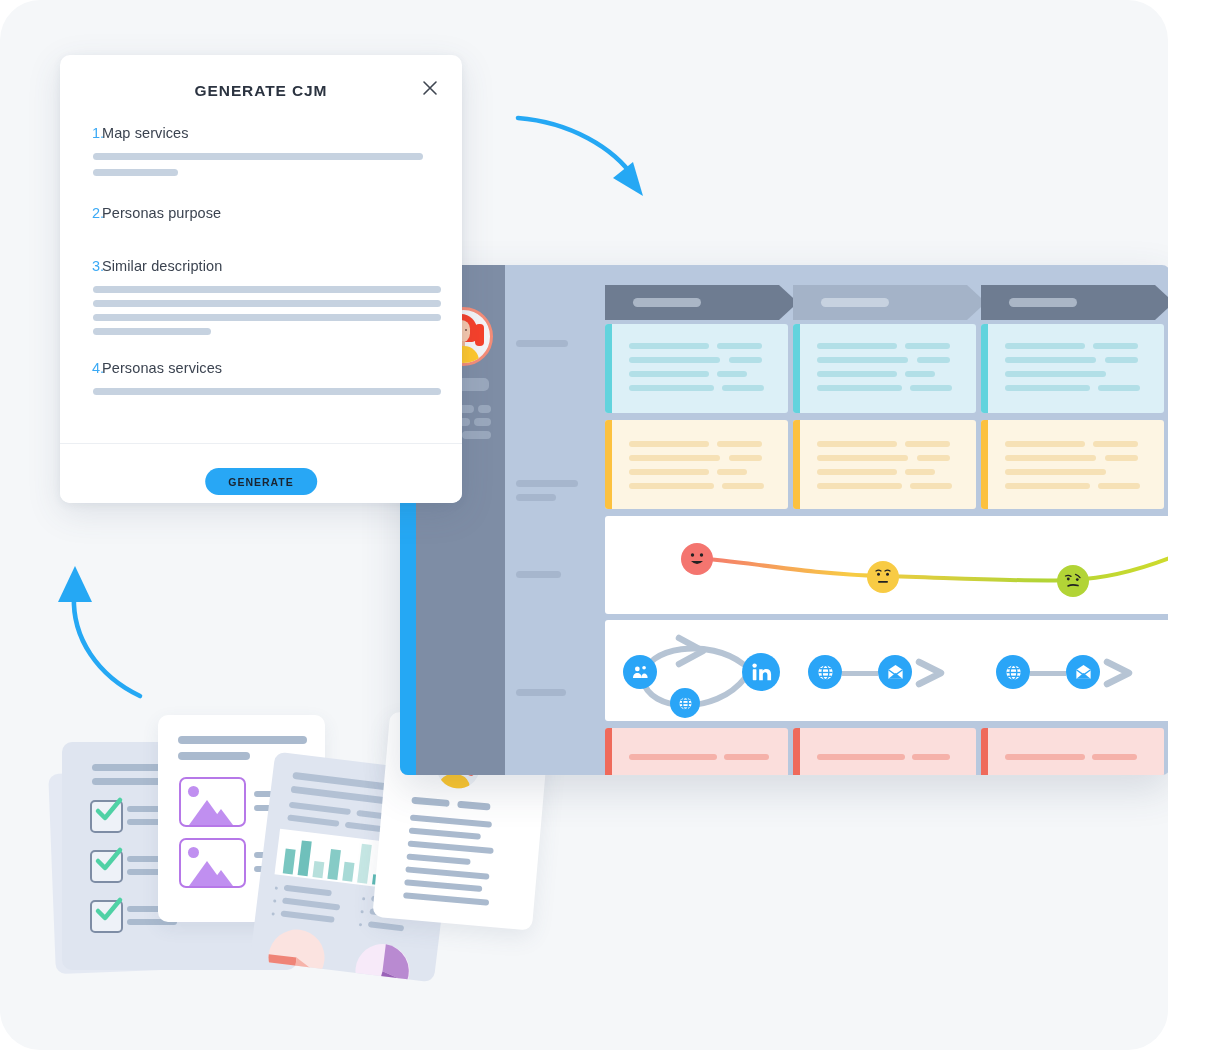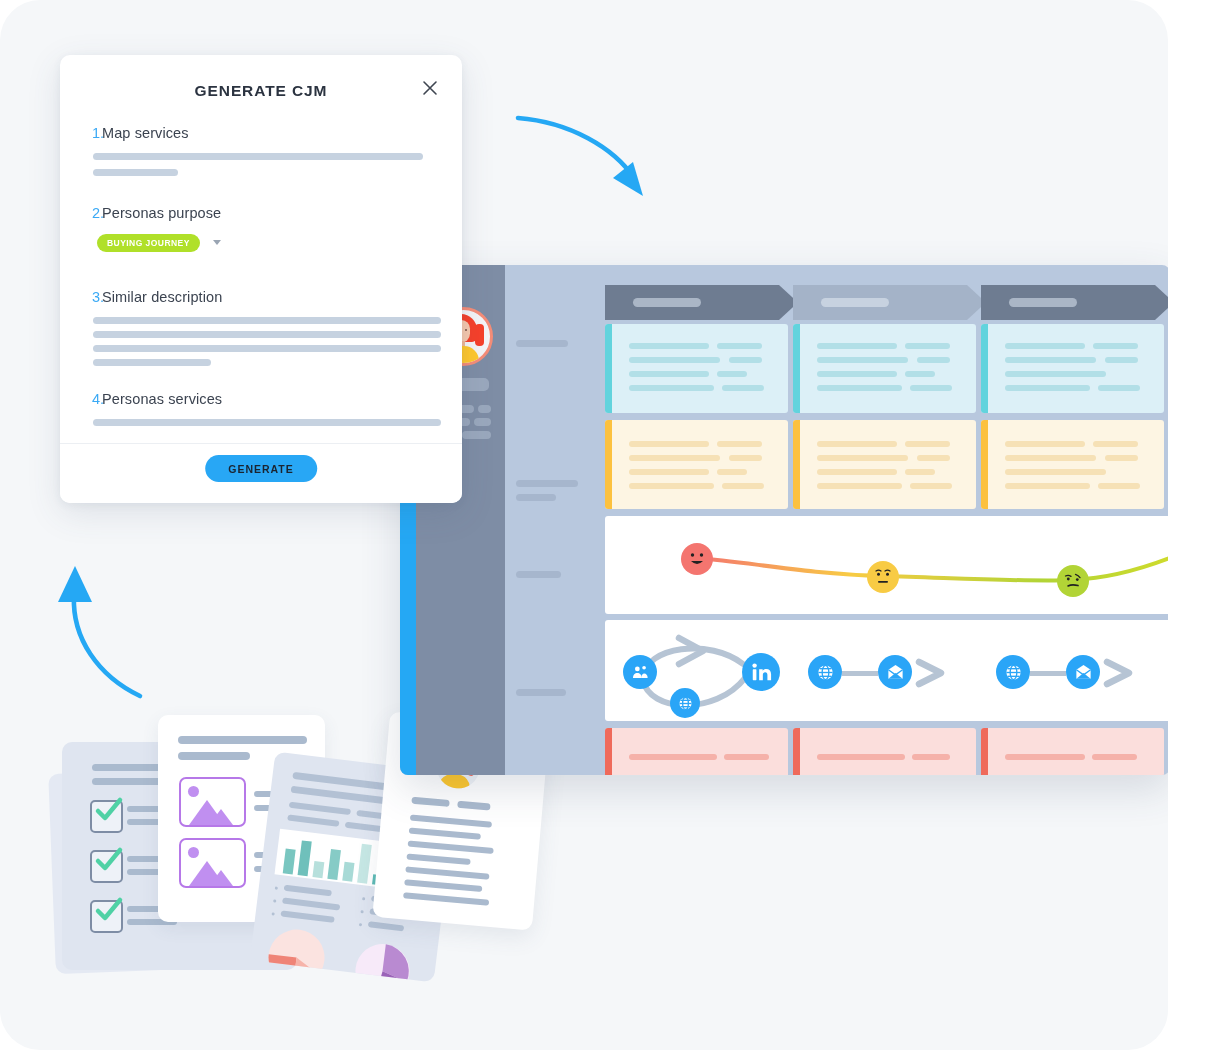--- a/index.html
+++ b/index.html
@@ -87,21 +87,21 @@
   #persona-caret2{
     position:absolute; width:0;height:0;
     border-left:4px solid transparent;border-right:4px solid transparent;
     border-top:5px solid #8d97a5;
   }
   #dialog-footer{
     position:absolute; left:0; bottom:0; width:100%; height:59px;
     border-top:1px solid #eceff3; background:#fff;
   }
   #generate-button{
-    position:absolute; left:50%; transform:translateX(-50%); top:11px;
+    position:absolute; left:50%; transform:translateX(-50%); top:24px;
     background:#28a7f5; color:#1b2430;
     border:none; border-radius:17px;
     font-family:"Liberation Sans",sans-serif;
     font-size:10.5px; font-weight:bold; letter-spacing:1px;
     padding:0 23px; height:27px; cursor:pointer;text-align:center;
   }
 
   
   #cjm-board{
     position:absolute; left:400px; top:265px;
@@ -558,24 +558,20 @@
       <div class="field" style="margin-top:10px;">
         <span class="field-num">1.</span>
         <div class="field-label"><span class="ftxt">Map services</span></div>
         <div class="ph-bar" style="margin:12px 0 0 33px;width:330px;"></div>
         <div class="ph-bar" style="margin:9px 0 0 33px;width:85px;"></div>
       </div>
 
       <div class="field" style="margin-top:29px;">
         <span class="field-num">2.</span>
         <div class="field-label"><span class="ftxt">Personas purpose</span></div>
-        <div style="margin:12px 0 0 37px;">
-          <span id="badge-buying">BUYING JOURNEY</span>
-          <span class="caret" style="margin-left:9px;"></span>
-        </div>
       </div>
 
       <div class="field" style="margin-top:37px;">
         <span class="field-num">3.</span>
         <div class="field-label"><span class="ftxt">Similar description</span></div>
         <div class="ph-bar" style="margin:12px 0 0 33px;width:348px;"></div>
         <div class="ph-bar" style="margin:7px 0 0 33px;width:348px;"></div>
         <div class="ph-bar" style="margin:7px 0 0 33px;width:348px;"></div>
         <div class="ph-bar" style="margin:7px 0 0 33px;width:118px;"></div>
       </div>

